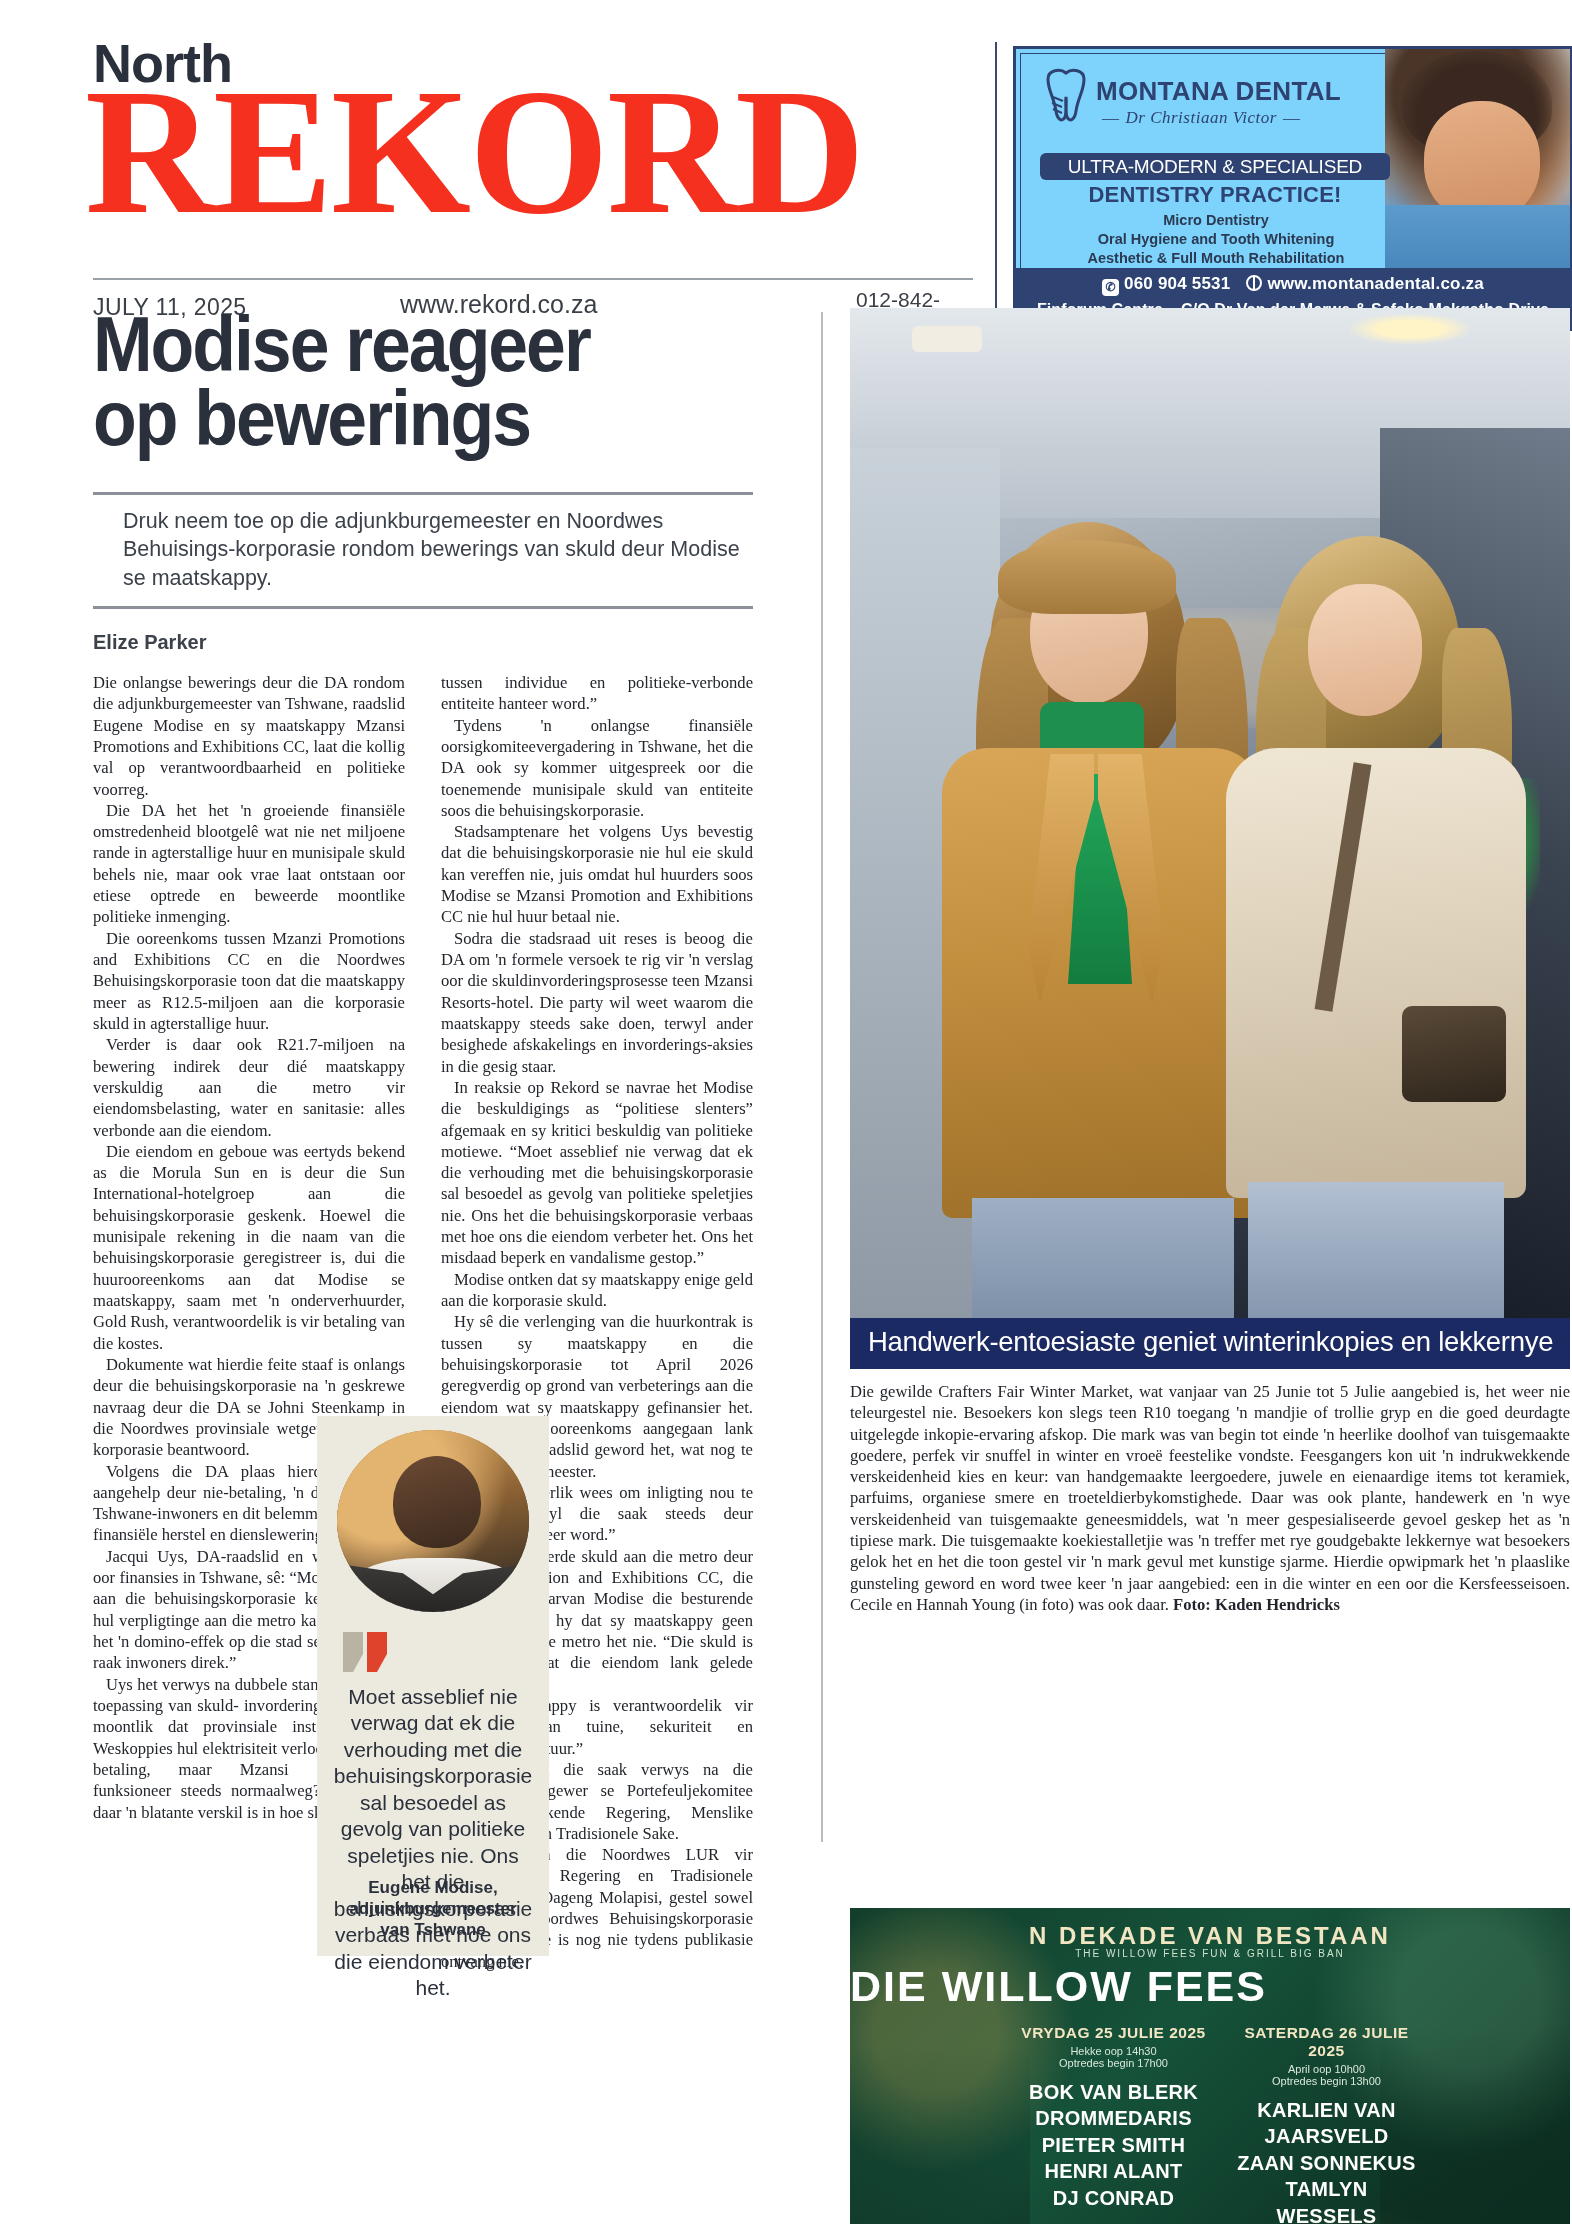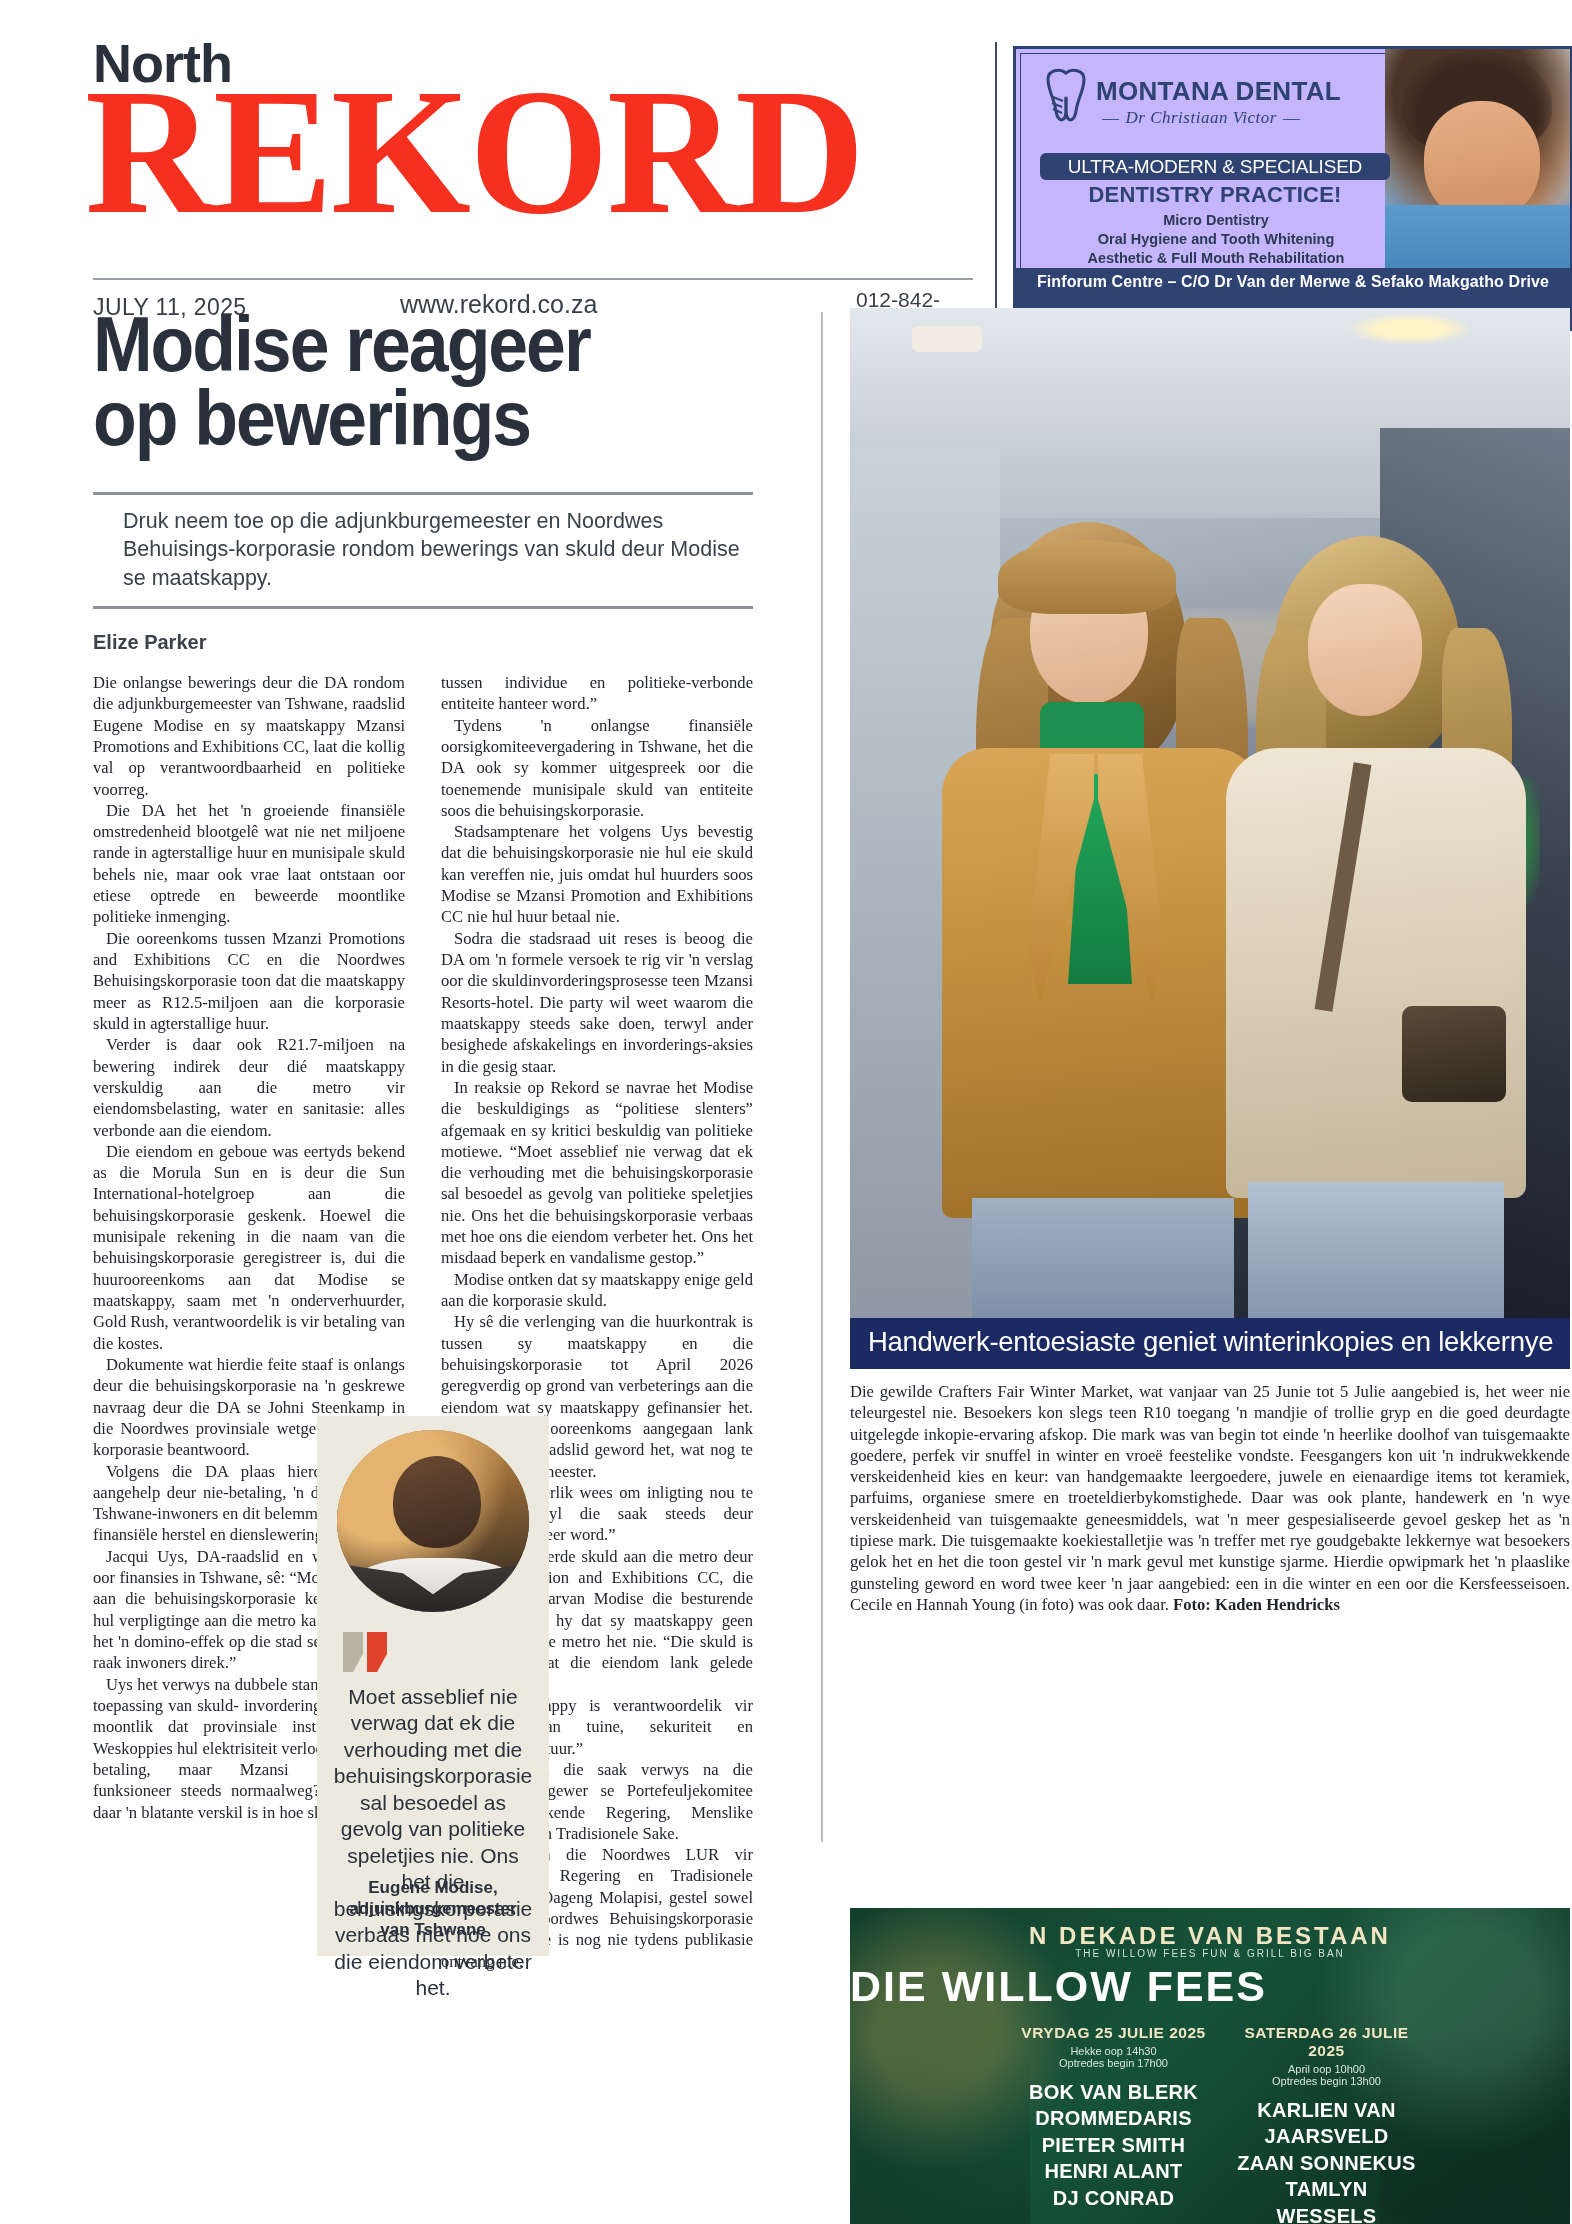--- a/index.html
+++ b/index.html
@@ -24,21 +24,21 @@
   .mast-rule { position:absolute; left:38px; top:278px; width:880px; height:2px; background:#9aa0a8; }
   .dateline { position:absolute; top:288px; left:0; width:920px; height:40px; }
   .dateline .dl-date { position:absolute; left:38px; top:6px; font-size:23px; color:#3a3f47; letter-spacing:.4px; }
   .dateline .dl-web  { position:absolute; left:345px; top:2px; font-size:25px; color:#3a3f47; }
   .dateline .dl-tel  { position:absolute; left:768px; top:0; font-size:21px; color:#3a3f47;margin-left:33px; }
   .mast-divider { position:absolute; left:940px; top:42px; width:2px; height:290px; background:#3b4a6b; }
 
   
   .dental-ad {
     position:absolute; left:958px; top:46px; width:560px; height:285px;
-    border:3px solid #2e4372; background:#c4b5fd; overflow:hidden;
+    border:3px solid #2e4372; background:#7dd3fc; overflow:hidden;
   }
   .dental-inner { position:absolute; inset:4px; border:1px solid #2e4372; }
   .dent-photo {
     position:absolute; right:0; top:0; width:185px; height:248px;
     background:
       radial-gradient(circle at 42% 18%, #4a3528 0 30%, rgba(74,53,40,0) 62%),
       radial-gradient(ellipse at 58% 40%, #c98a5c 0 34%, rgba(201,138,92,0) 68%),
       linear-gradient(180deg,#f1ece6 0%, #e7ded2 38%, #7fa9cf 62%, #4f8fc4 100%);
   }
   .dent-hair {
@@ -304,20 +304,23 @@
       <div class="dent-services">
         <div>Micro Dentistry</div>
         <div>Oral Hygiene and Tooth Whitening</div>
         <div>Aesthetic &amp; Full Mouth Rehabilitation</div>
         <div>Root Canal Treatments</div>
         <div>Single Day Ceramic Restorations</div>
         <div>Implants and many more</div>
       </div>
 
       <div class="dent-contactbar">
+        <div class="dent-row1">
+          <span class="glyph-circle">✆</span><span>060 904 5531</span><span class="glyph-globe"></span><span>www.montanadental.co.za</span>
+        </div>
         <div class="dent-row2">Finforum Centre – C/O Dr Van der Merwe &amp; Sefako Makgatho Drive</div>
       </div>
     </div>
   </div>
 
   <div class="content">
 
     <div class="left-col">
       <div class="headline">
         <div>Modise reageer</div>

